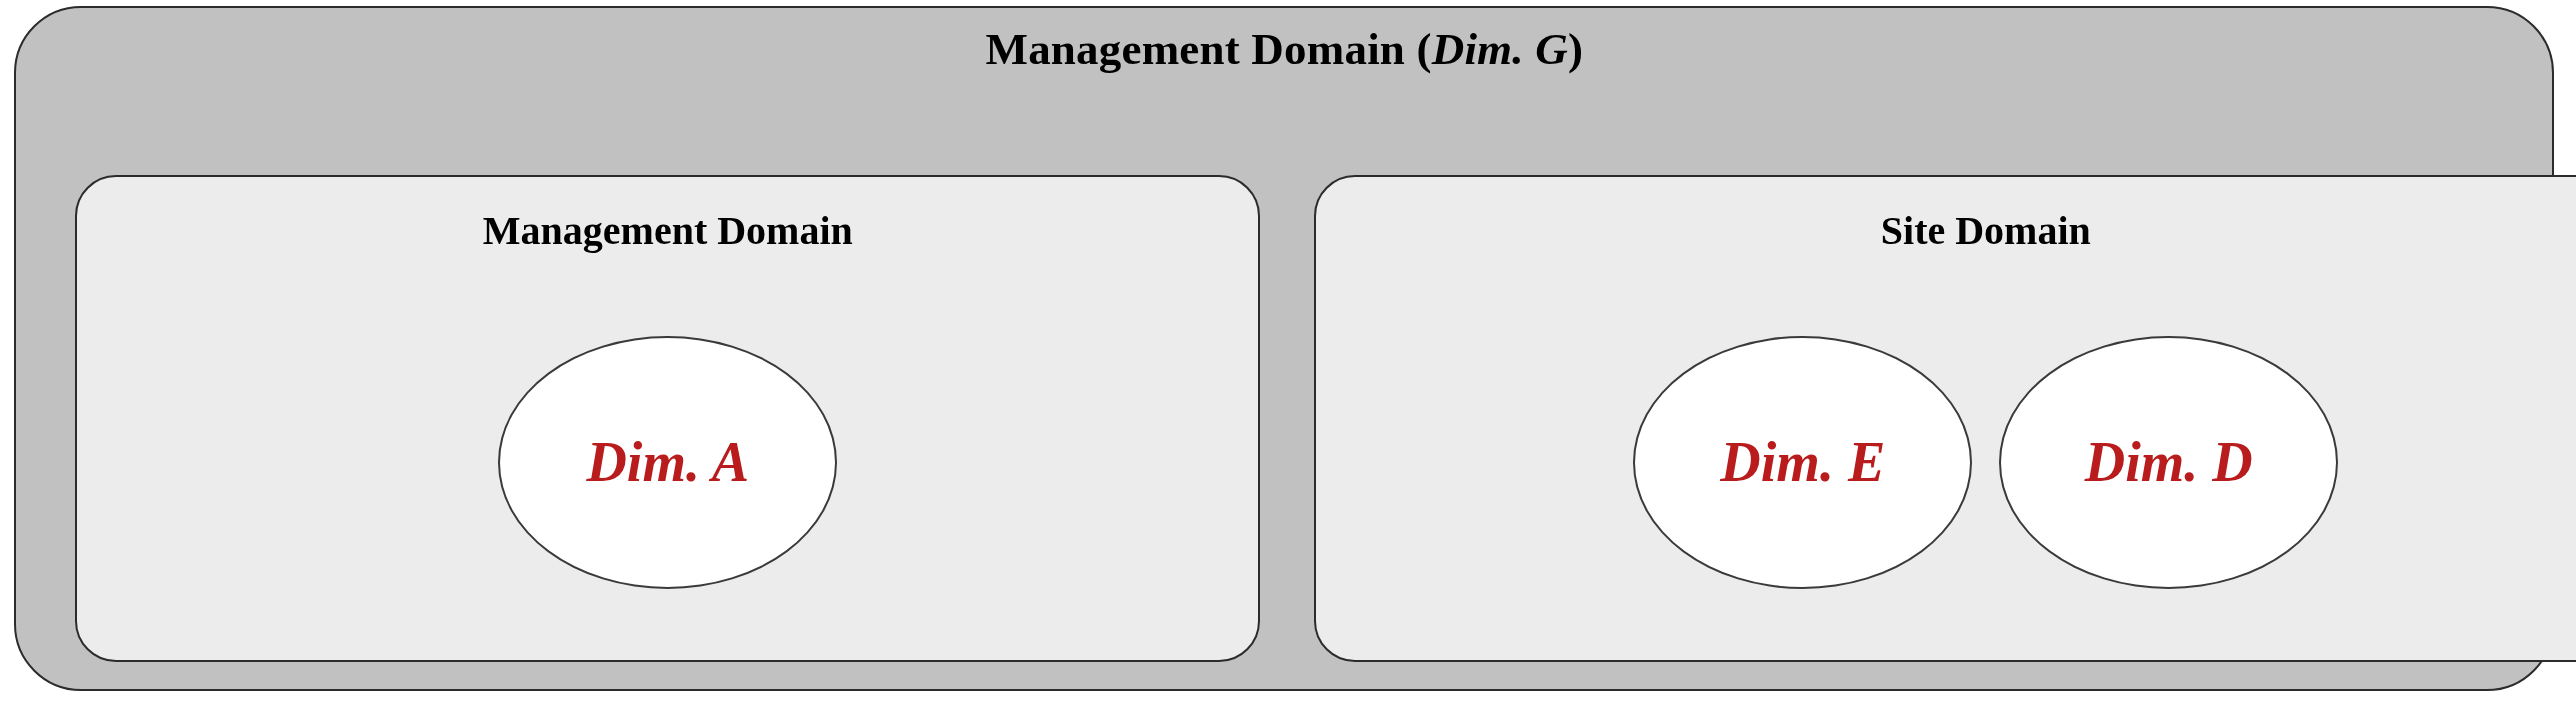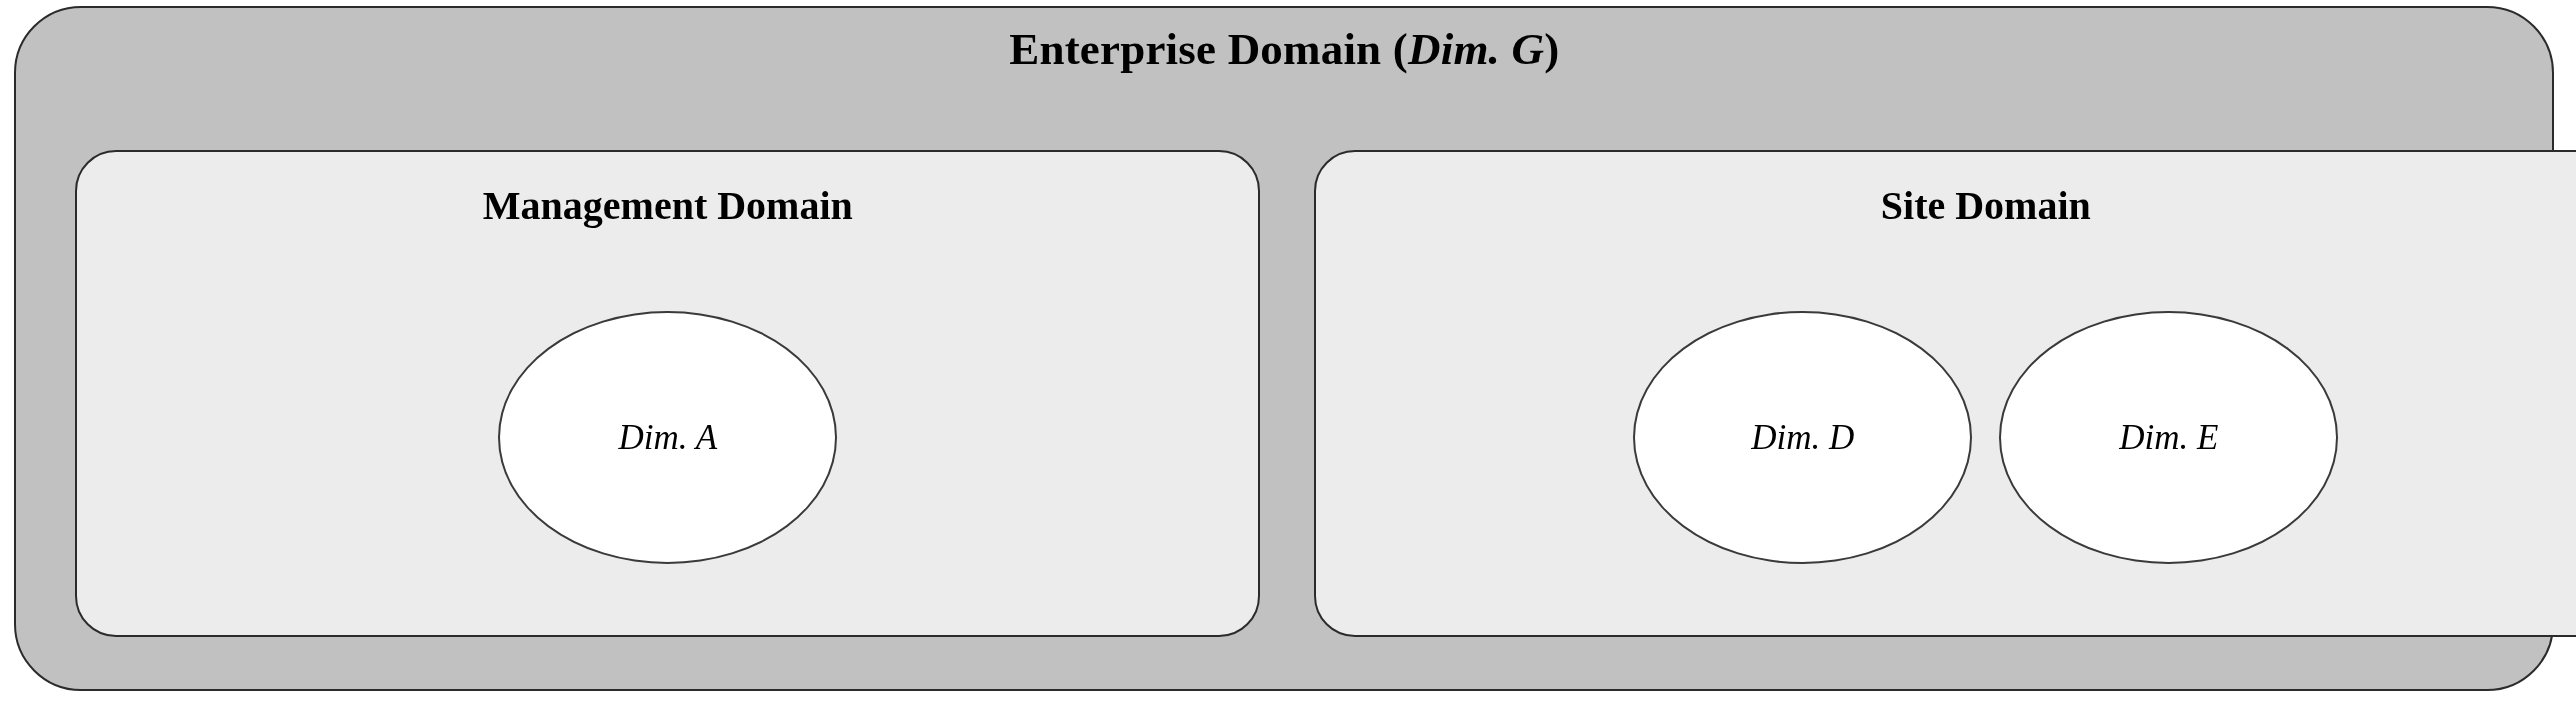--- a/index.html
+++ b/index.html
@@ -49,21 +49,21 @@
     white-space: nowrap;
   }
   .enterprise-title .dim-italic {
     font-style: italic;
     font-weight: bold;
   }
 
   
   .subdomain-panel {
     position: absolute;
-    top: 142px;
+    top: 167px;
     height: 487px;
     box-sizing: border-box;
     background: #ececec;
     border: 2.4px solid #2b2b2b;
     border-radius: 41px;
   }
   .subdomain-panel.left  { left: 59px;  width: 1185px; }
   .subdomain-panel.right { left: 1298px; width: 1343px; }
 
   .panel-title {
@@ -100,55 +100,55 @@
     box-sizing: border-box;
     background: #ffffff;
     border: 2.4px solid #3a3a3a;
     border-radius: 50%;
     display: flex;
     align-items: center;
     justify-content: center;
   }
 
   .dim-label {
-    font-size: 35px;
-    font-weight: normal;
+    font-size: 56px;
+    font-weight: bold;
     font-style: italic;
-    color: #000000;
+    color: #b91c1c;
     white-space: nowrap;
     line-height: 1;
   }
 </style>
 </head>
 <body>
 
 <div id="diagram-root">
 
   <div class="enterprise-box">
 
-    <div class="enterprise-title"><span>Enterprise Domain (</span><span class="dim-italic">Dim. G</span><span>)</span></div>
+    <div class="enterprise-title"><span>Management Domain (</span><span class="dim-italic">Dim. G</span><span>)</span></div>
 
     <div class="subdomain-panel left">
       <div class="panel-title">Management Domain</div>
 
       <div class="ellipse-row">
         <div class="dim-ellipse">
           <span class="dim-label">Dim. A</span>
         </div>
       </div>
     </div>
 
     <div class="subdomain-panel right">
       <div class="panel-title">Site Domain</div>
 
       <div class="ellipse-row">
         <div class="dim-ellipse">
-          <span class="dim-label">Dim. D</span>
+          <span class="dim-label">Dim. E</span>
         </div>
         <div class="dim-ellipse">
-          <span class="dim-label">Dim. E</span>
+          <span class="dim-label">Dim. D</span>
         </div>
       </div>
     </div>
 
   </div>
 </div>
 
 
 </body></html>

